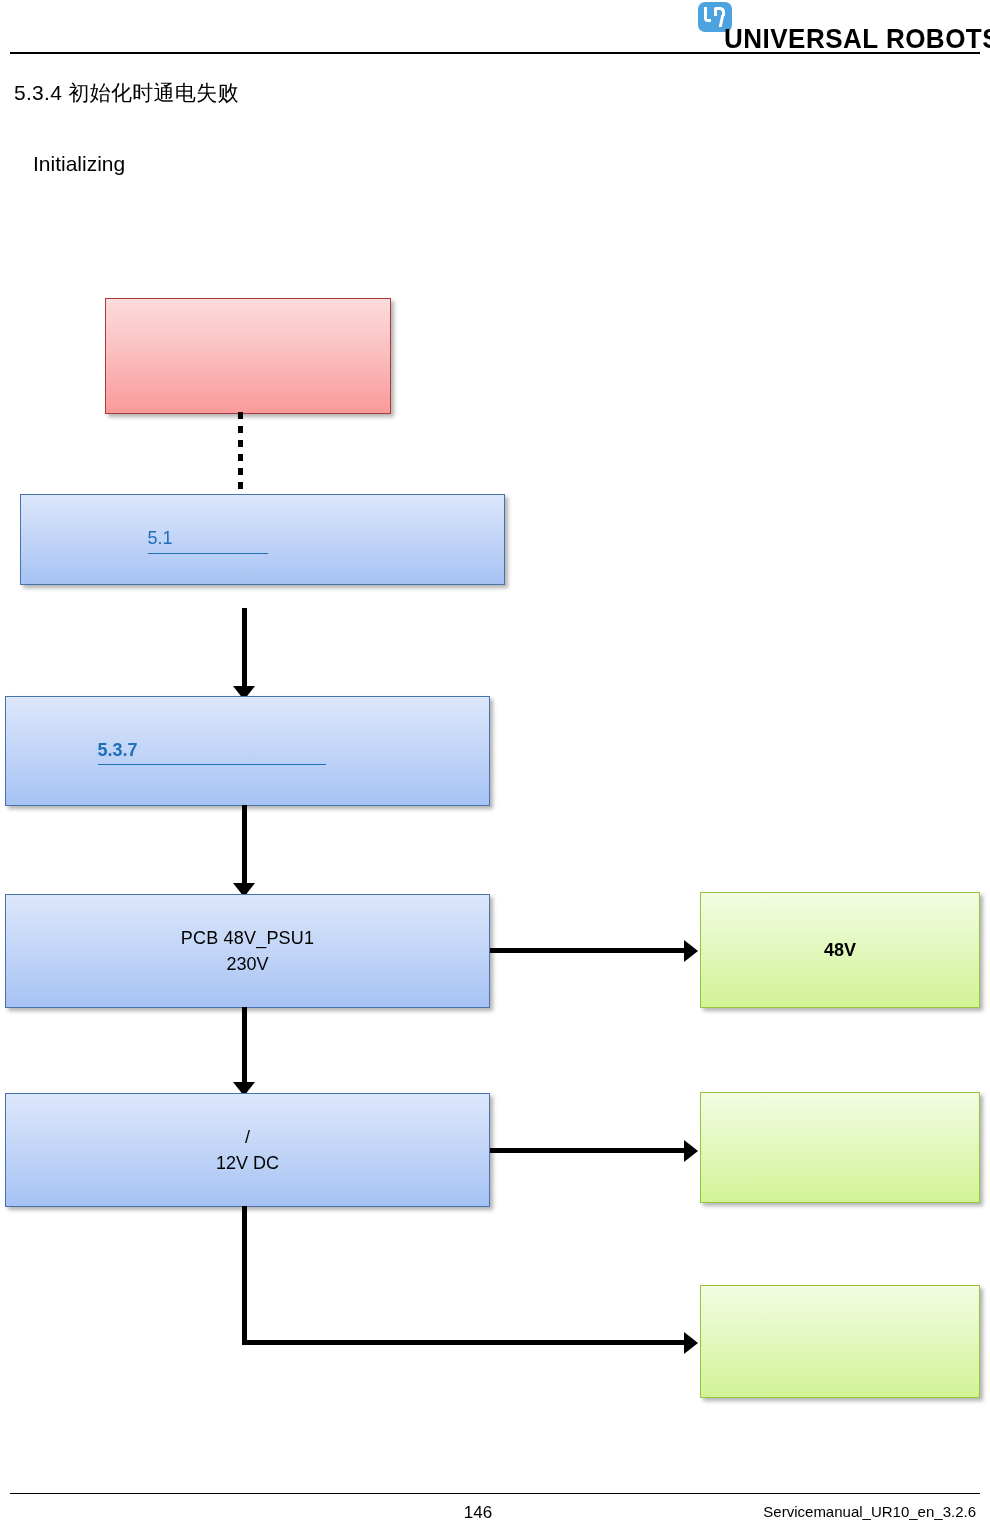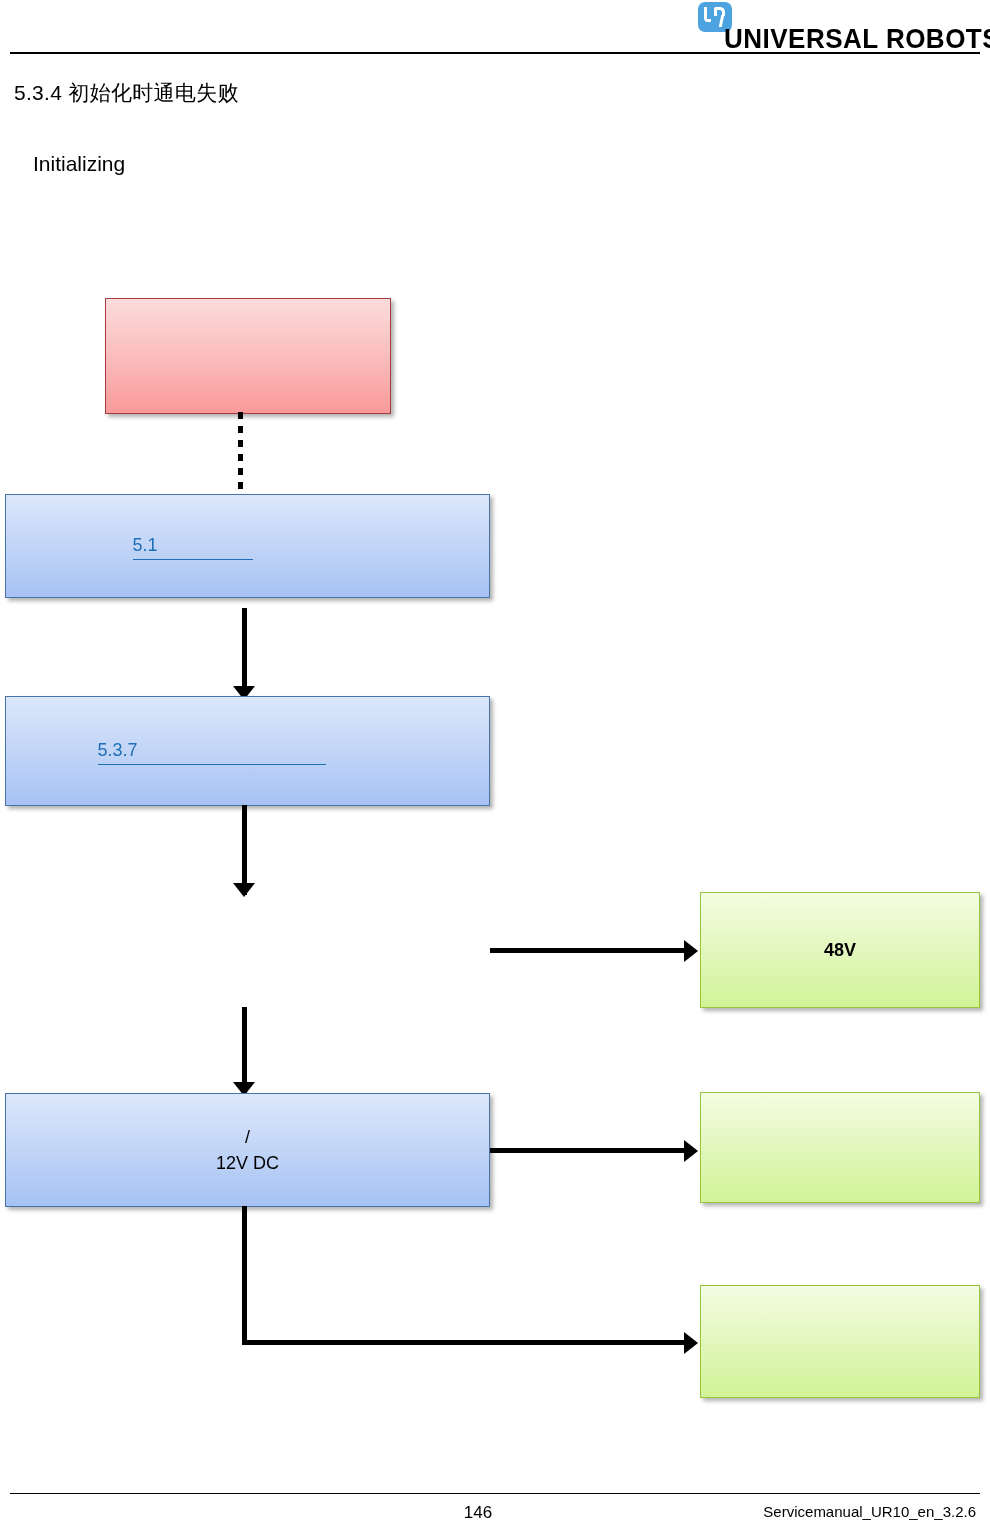--- a/index.html
+++ b/index.html
@@ -207,34 +207,38 @@
 
 <div id="flow">
 
   <div class="node red" style="left:105px; top:298px; width:286px; height:116px;">
     <span></span>
     <span class="line2"></span>
   </div>
 
   <div class="dotline" style="left:238px; top:412px; height:82px;"></div>
 
-  <div class="node blue" style="left:5px; top:494px; width:485px; height:104px;">
+  <div class="node blue" style="left:20px; top:494px; width:485px; height:91px;">
     <span class="xref" style="min-width:120px; text-align:left; margin-left:-110px;">5.1</span>
   </div>
 
   <div class="conn vline" style="left:242px; top:608px; height:83px;"></div>
   <div class="arrow-down" style="left:233px; top:686px;"></div>
 
   <div class="node blue" style="left:5px; top:696px; width:485px; height:110px;">
-    <span class="xref" style="min-width:228px; text-align:left; margin-left:-72px;">5.3.7</span>
+    <span class="xref" style="min-width:228px; text-align:left; margin-left:-72px;font-weight:bold;">5.3.7</span>
   </div>
 
   <div class="conn vline" style="left:242px; top:805px; height:90px;"></div>
   <div class="arrow-down" style="left:233px; top:883px;"></div>
 
+  <div class="node blue" style="left:5px; top:894px; width:485px; height:114px;">
+    <span style="letter-spacing:0.2px;">PCB      48V_PSU1</span>
+    <span class="line2">230V</span>
+  </div>
 
   <div class="conn vline" style="left:242px; top:1007px; height:87px;"></div>
   <div class="arrow-down" style="left:233px; top:1082px;"></div>
 
   <div class="conn hline" style="left:490px; top:948px; width:196px;"></div>
   <div class="arrow-right" style="left:684px; top:940px;"></div>
 
   <div class="node blue" style="left:5px; top:1093px; width:485px; height:114px;">
     <span>/</span>
     <span class="line2">12V DC</span>

